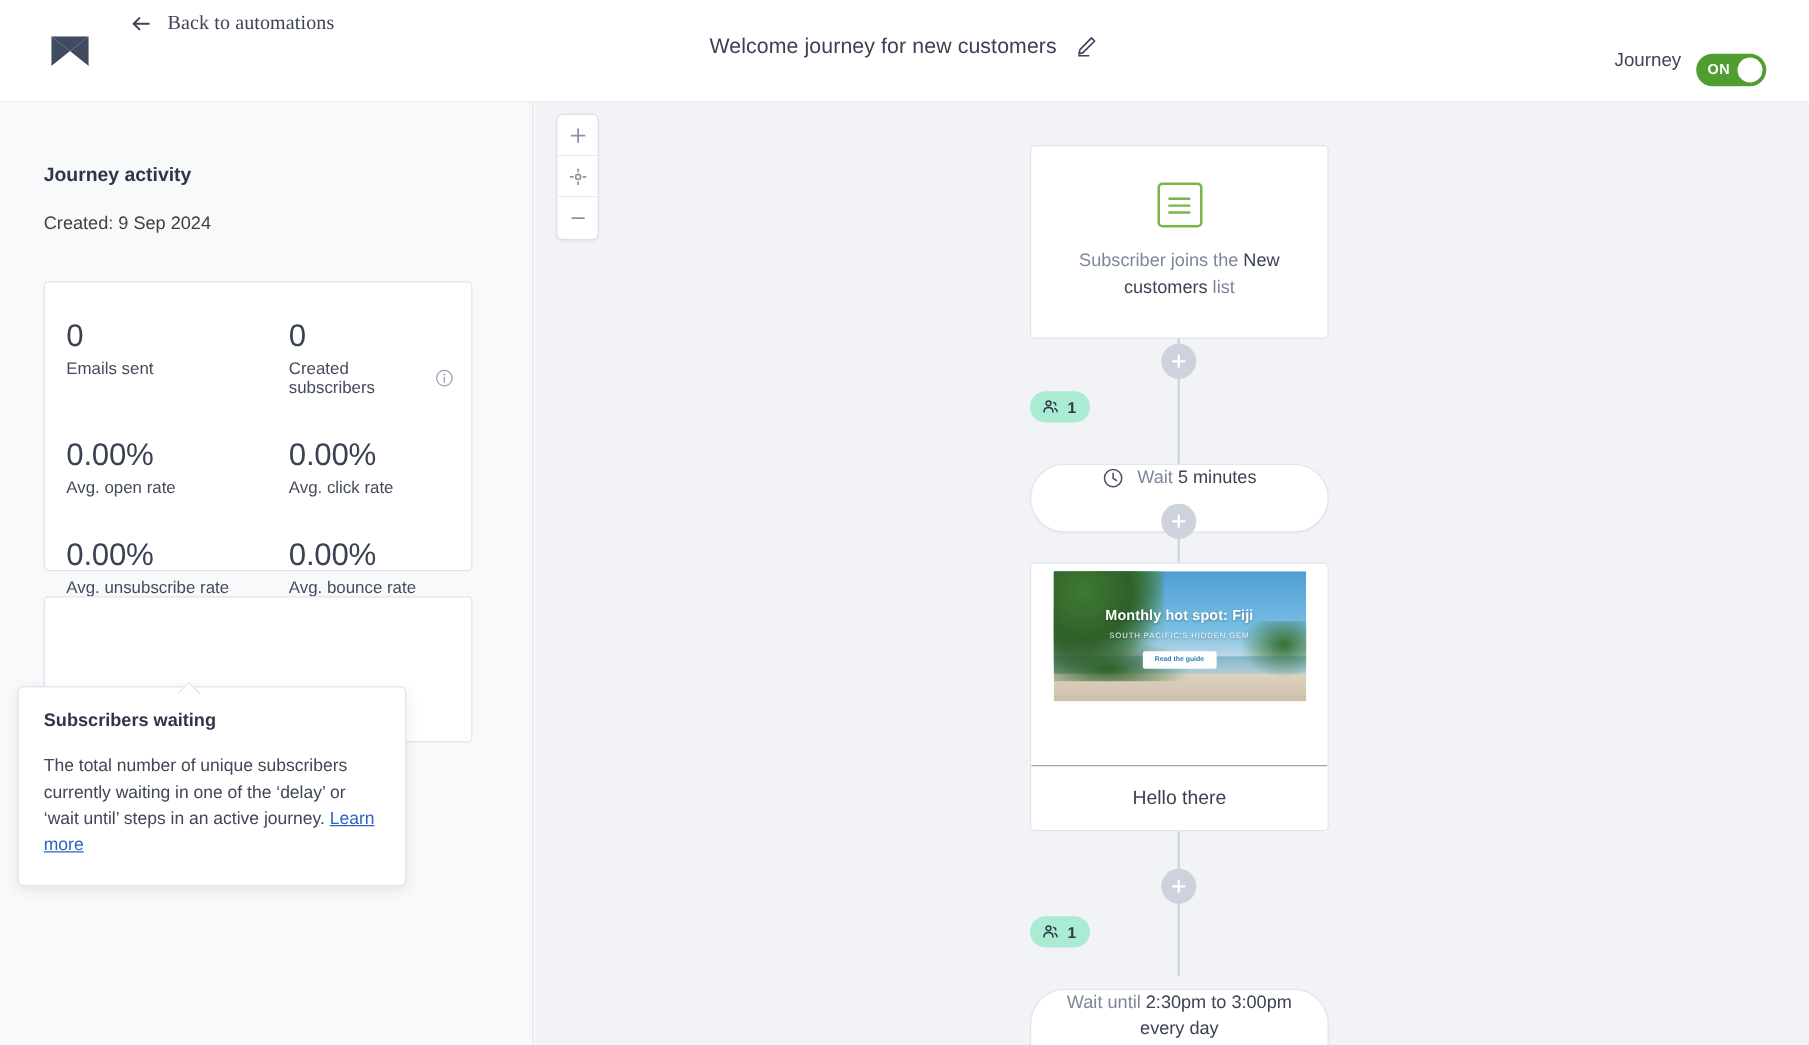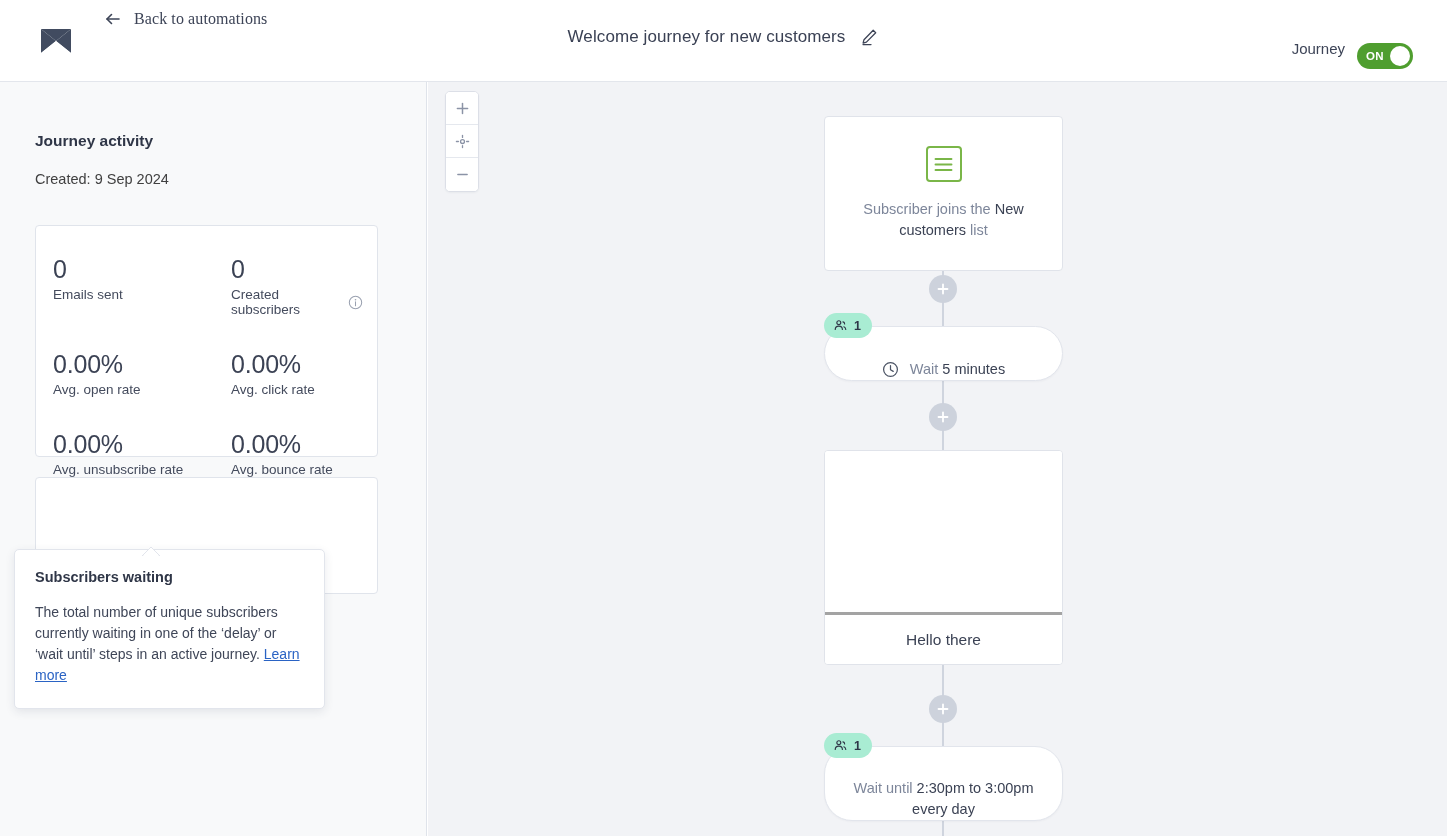--- a/index.html
+++ b/index.html
@@ -197,23 +197,24 @@
     font-size: 14.5px; color: #7d869a; text-align: center;
     line-height: 21px; width: 175px;
   }
   .trigger-text .strong { color: #3b4254; }
 
   .pill-node {
     position: absolute;
     background: #ffffff;
     border: 1px solid #e2e5ec;
     border-radius: 28px;
-    display: flex; align-items: flex-end; justify-content: center;
+    display: flex; align-items: flex-start; justify-content: center;
     cursor: pointer;
     box-shadow: 0 1px 2px rgba(40,50,80,.04);
+    margin-top: 45px;
   }
   .pill-inner {
     display: flex; align-items: center; justify-content: center; gap: 11px;
     font-size: 14.5px; color: #7d869a; text-align: center; line-height: 21px;
   }
   .pill-inner .strong { color: #3b4254; }
   .clock-icon { width: 17px; height: 17px; display:block; flex: none; }
 
   .people-badge {
     position: absolute;
@@ -292,21 +293,21 @@
   .email-h2 {
     text-align: center; color: #2d8fc4;
     font-size: 10.5px; font-weight: bold; margin-bottom: 7px;
   }
   .email-p {
     text-align: center; color: #5d6575;
     font-size: 5.6px; line-height: 8.6px;
   }
   .email-footer {
     flex: 1; display: flex; align-items: center; justify-content: center;
-    background: #ffffff; border-top: 3px solid #a3a3a3;
+    background: #ffffff; border-top: 1px solid #a3a3a3;
   }
   .email-footer-text { font-size: 15.5px; color: #3b4254; }
 </style>
 </head>
 <body>
 
 <div class="topbar">
   <span class="logo">
     <svg width="30" height="24" viewBox="0 0 30 24">
       <path d="M0 0 L30 0 L15 12 Z" fill="#414b60"></path>
@@ -516,20 +517,31 @@
 
     <div class="plus-node" style="left:501px;top:321px;">
       <svg width="12" height="12" viewBox="0 0 12 12" stroke="#ffffff" stroke-width="1.8" stroke-linecap="round">
         <path d="M6 1.5 V10.5"></path>
           <path d="M1.5 6 H10.5"></path>
       </svg>
     </div>
 
     <div class="node-card email-node">
       <div class="email-preview">
+        <div class="email-hero">
+          <div class="hero-sky"></div>
+          <div class="hero-sea"></div>
+          <div class="hero-sand"></div>
+          <div class="hero-bush"></div>
+          <div class="hero-foliage"></div>
+          <div class="hero-foliage2"></div>
+          <div class="hero-title">Monthly hot spot: Fiji</div>
+          <div class="hero-sub">SOUTH PACIFIC'S HIDDEN GEM</div>
+          <div class="hero-btn">Read the guide</div>
+        </div>
       </div>
       <div class="email-footer">
         <span class="email-footer-text">Hello there</span>
       </div>
     </div>
 
     <div class="plus-node" style="left:501px;top:613px;">
       <svg width="12" height="12" viewBox="0 0 12 12" stroke="#ffffff" stroke-width="1.8" stroke-linecap="round">
         <path d="M6 1.5 V10.5"></path>
           <path d="M1.5 6 H10.5"></path>

